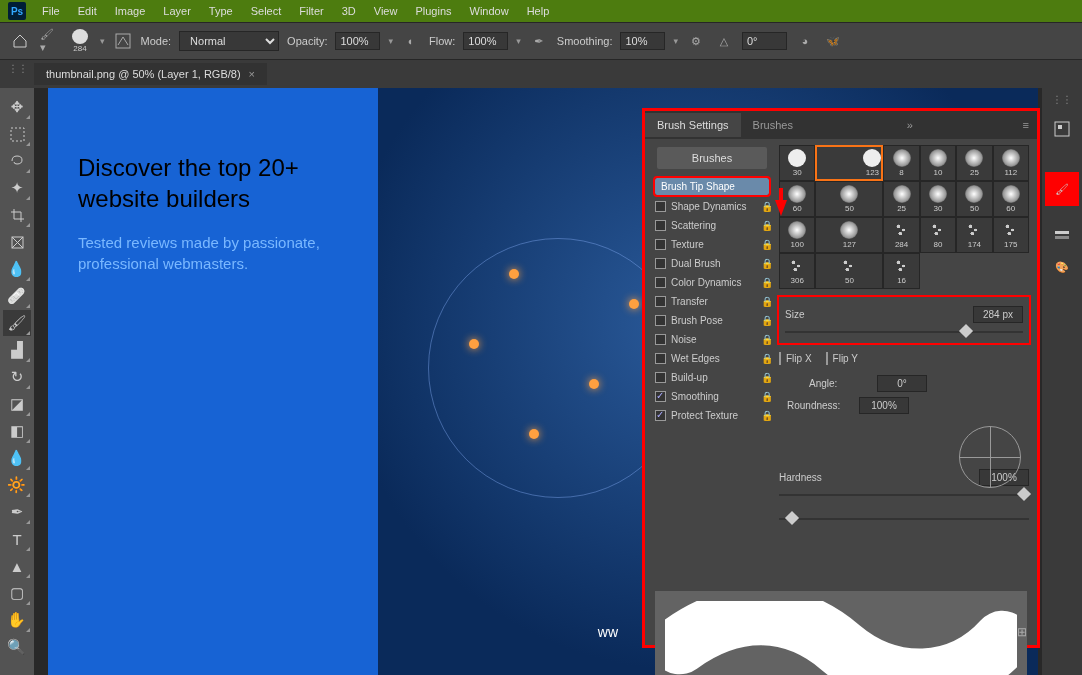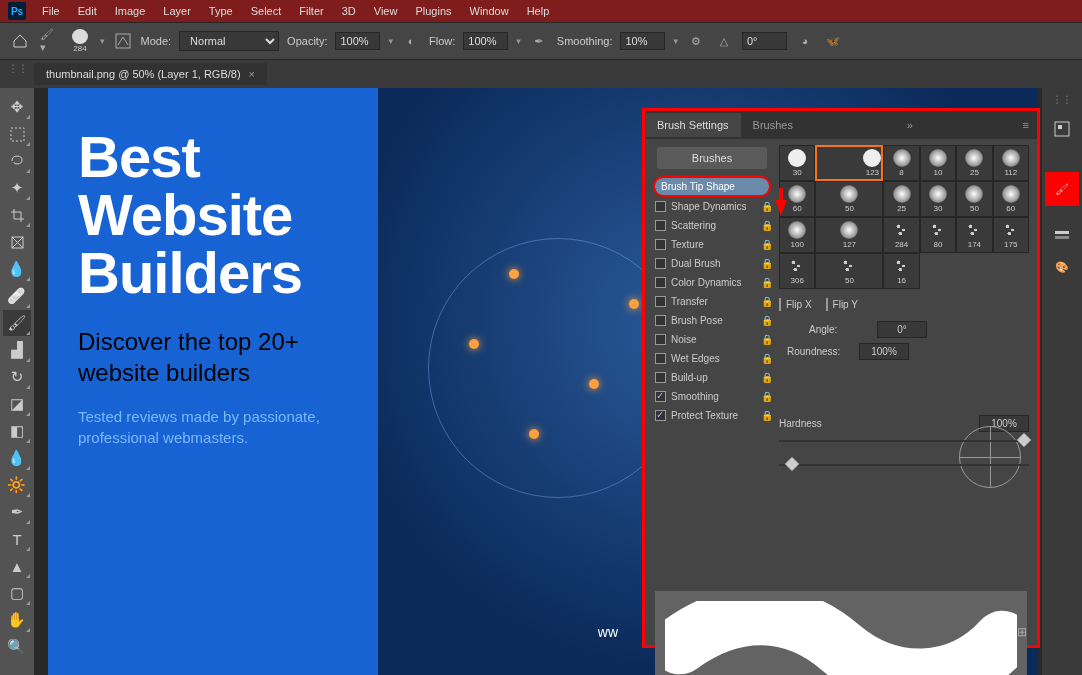--- a/index.html
+++ b/index.html
@@ -1,17 +1,17 @@
 <!DOCTYPE html>
 <html><head>
 <meta charset="utf-8">
 <style>
 * { margin: 0; padding: 0; box-sizing: border-box; font-family: -apple-system, "Segoe UI", sans-serif; }
 body { background: #535353; width: 1082px; height: 675px; overflow: hidden; color: #ccc; font-size: 11px; }
-.menubar { background: #7f1d1d; height: 22px; display: flex; align-items: center; padding: 0 8px; gap: 2px; }
+.menubar { background: #4d7c0f; height: 22px; display: flex; align-items: center; padding: 0 8px; gap: 2px; }
 .ps-logo { width: 18px; height: 18px; background: #001e36; color: #31a8ff; font-weight: bold; display: flex; align-items: center; justify-content: center; font-size: 10px; border-radius: 2px; margin-right: 6px; }
 .menu-item { padding: 3px 8px; color: #ddd; cursor: pointer; }
 .optbar { background: #454545; height: 38px; display: flex; align-items: center; padding: 4px 8px; gap: 8px; border-top: 1px solid #262626; border-bottom: 1px solid #262626; }
 .home-icon { width: 24px; height: 24px; display: flex; align-items: center; justify-content: center; }
 .brush-sample { width: 24px; height: 24px; display: flex; flex-direction: column; align-items: center; justify-content: center; }
 .brush-circle { width: 16px; height: 16px; background: #ddd; border-radius: 50%; }
 .brush-size-label { font-size: 8px; color: #ccc; }
 .opt-label { color: #ccc; font-size: 11px; }
 .opt-select { background: #383838; border: 1px solid #262626; color: #ddd; padding: 2px 6px; font-size: 11px; min-width: 100px; }
 .opt-input { background: #383838; border: 1px solid #262626; color: #ddd; padding: 2px 4px; font-size: 11px; width: 45px; }
@@ -40,21 +40,21 @@
 .right-icon.hl { background: #ff0000; outline: 3px solid #ff0000; }
 .brush-panel { position: absolute; right: 42px; top: 108px; width: 398px; height: 540px; background: #454545; border: 3px solid #ff0000; }
 .panel-tabs { background: #323232; height: 28px; display: flex; align-items: center; }
 .ptab { padding: 6px 12px; color: #999; font-size: 11px; cursor: pointer; }
 .ptab.active { background: #454545; color: #ddd; }
 .panel-flyout { margin-left: auto; padding: 0 8px; color: #999; }
 .panel-body { display: flex; height: 400px; }
 .panel-left { width: 130px; padding: 8px 0 0 8px; display: flex; flex-direction: column; gap: 1px; }
 .brushes-btn { background: #5a5a5a; padding: 5px 14px; color: #ddd; text-align: center; border-radius: 2px; margin: 0 8px 8px 4px; cursor: pointer; font-size: 11px; }
 .setting-row { display: flex; align-items: center; height: 19px; padding: 0 2px; font-size: 10px; color: #ccc; }
-.setting-row.selected { background: #6a8aaa; color: #fff; padding: 3px 6px; border-radius: 8px; margin: 0 6px 2px 2px; height: auto; }
+.setting-row.selected { background: #6a8aaa; color: #fff; padding: 3px 6px; border-radius: 2px; margin: 0 6px 2px 2px; height: auto; }
 .setting-row.hl-red { outline: 2px solid #ff0000; }
 .setting-check { width: 11px; height: 11px; border: 1px solid #999; margin-right: 5px; background: #333; position: relative; }
 .setting-check.checked::after { content: "✓"; position: absolute; top: -2px; left: 0; color: #aaf; font-size: 10px; }
 .setting-lock { margin-left: auto; color: #888; width: 12px; font-size: 10px; }
 .panel-right { flex: 1; padding: 6px 8px 0 4px; }
 .brush-grid { display: grid; grid-template-columns: repeat(6, 1fr); gap: 0; margin-bottom: 8px; }
 .brush-cell { height: 36px; background: #3a3a3a; border: 1px solid #262626; display: flex; flex-direction: column; align-items: center; justify-content: center; font-size: 8px; color: #ccc; position: relative; }
 .brush-cell.sel { border: 2px solid #f97316; padding-left: 46px; }
 .brush-tip { width: 18px; height: 18px; background: radial-gradient(#fff, #999 60%, transparent 80%); border-radius: 50%; margin-bottom: 1px; }
 .brush-tip.hard { background: #eee; }
@@ -193,21 +193,20 @@
       <div class="doc-bg">
         <div class="globe">
           <div class="globe-dot" style="top:30px;left:80px"></div>
           <div class="globe-dot" style="top:100px;left:40px"></div>
           <div class="globe-dot" style="top:140px;left:160px"></div>
           <div class="globe-dot" style="top:60px;left:200px"></div>
           <div class="globe-dot" style="top:190px;left:100px"></div>
         </div>
       </div>
       <div class="doc-left-panel">
-        <div class="doc-title">Best Website Builders</div>
         <div class="doc-sub">Discover the top 20+ website builders</div>
         <div class="doc-tag">Tested reviews made by passionate, professional webmasters.</div>
       </div>
       <div class="doc-www">ww</div>
     </div>
   </div>
 
   <div class="right-column">
     <div style="font-size:10px;color:#888;margin-bottom:6px">⋮⋮</div>
     <div class="right-icon">
@@ -387,20 +386,29 @@
           </div>
           <div class="brush-cell">
             <div class="brush-tip scatter"></div>
             <div>50</div>
           </div>
           <div class="brush-cell">
             <div class="brush-tip scatter"></div>
             <div>16</div>
           </div>
         </div>
+      <div class="size-box">
+        <div class="ctrl-row">
+          <span class="ctrl-label">Size</span>
+          <span class="ctrl-value">284 px</span>
+        </div>
+        <div class="ctrl-slider">
+            <div class="ctrl-thumb" style="left:74%"></div>
+          </div>
+      </div>
       <div class="flip-row">
         <label><span class="setting-check"></span> <span>Flip X</span></label>
         <label><span class="setting-check"></span> <span>Flip Y</span></label>
       </div>
       <div class="ctrl-row" style="margin-top:8px;padding-left:30px">
         <span class="ctrl-label">Angle:</span>
         <span class="ctrl-value" style="margin-left:8px">0°</span>
       </div>
       <div class="ctrl-row" style="padding-left:8px">
         <span style="flex:0 0 64px">Roundness:</span>

